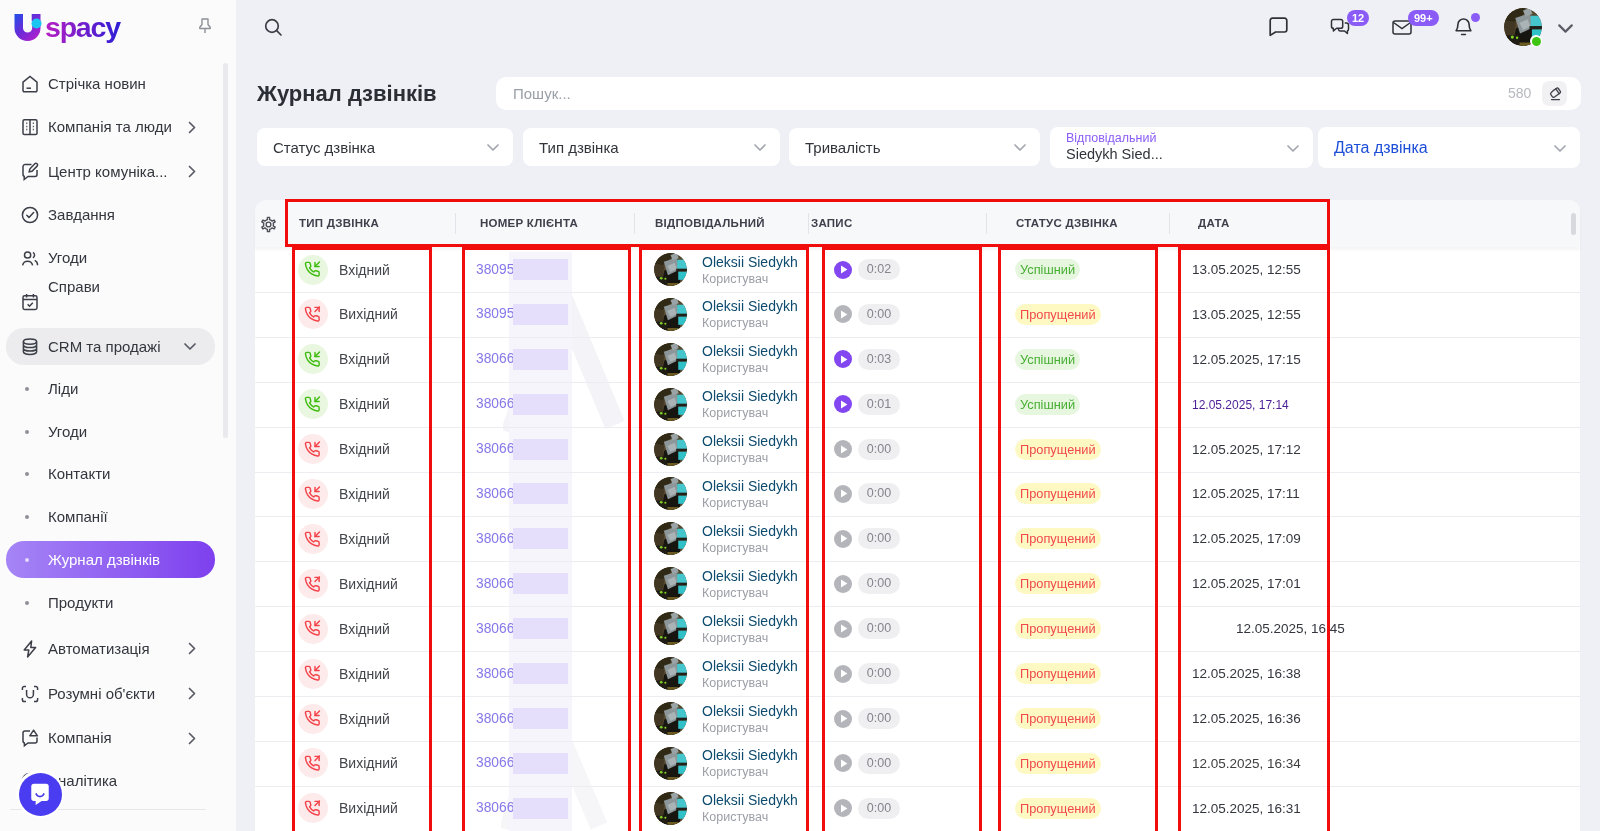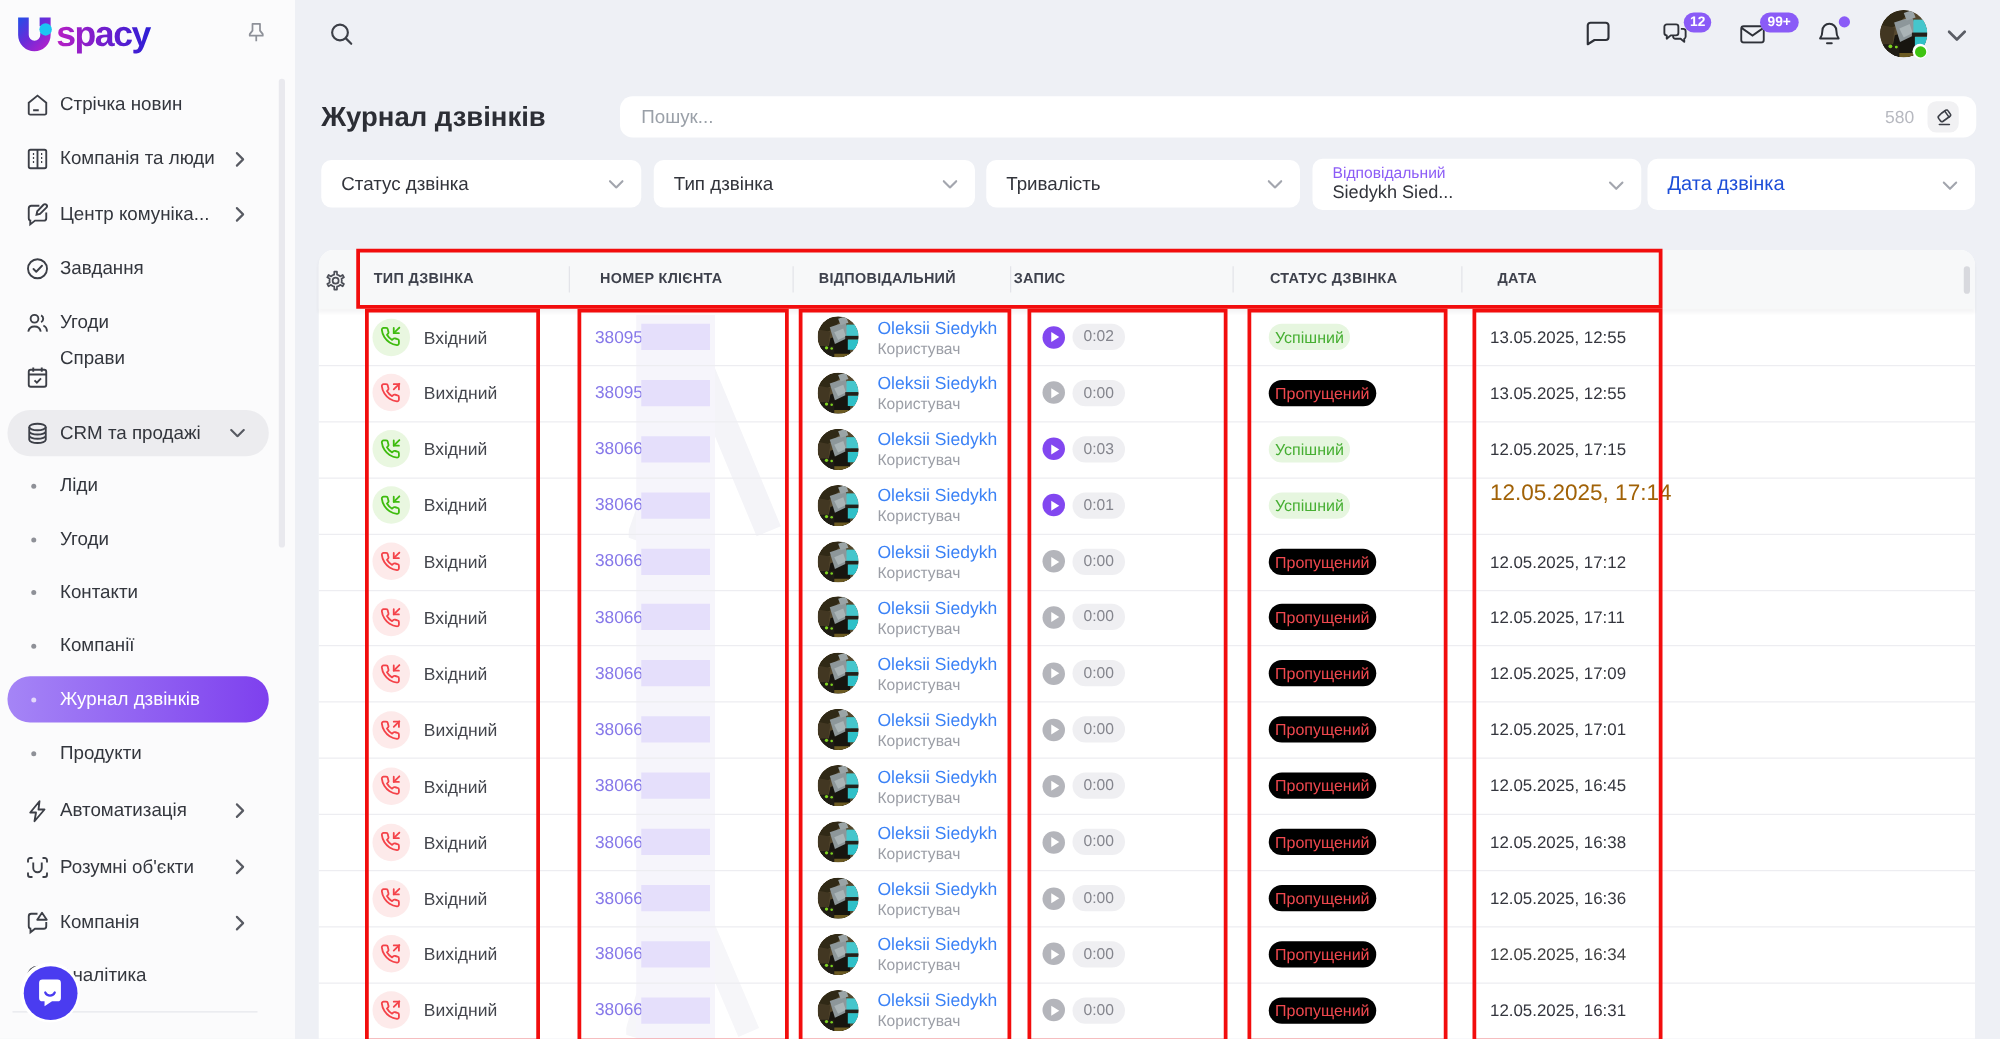--- a/index.html
+++ b/index.html
@@ -13,23 +13,23 @@
 .thead{position:absolute;left:0;top:0;width:100%;height:47px;background:#f7f8f9;border-radius:12px 12px 0 0;box-shadow:0 3px 3px rgba(30,30,40,.045)}
 .hlabel{position:absolute;top:0;height:47px;line-height:47px;font-size:11.5px;font-weight:bold;color:#3e414c;letter-spacing:.25px;white-space:nowrap}
 .hdiv{position:absolute;top:13px;height:21px;width:1px;background:#e3e4e9}
 .rowline{position:absolute;left:0;width:1325px;height:1px;background:#ededf1}
 .cell{position:absolute;white-space:nowrap}
 .pcirc{position:absolute;left:0;top:0;width:30px;height:30px;border-radius:50%;display:flex;align-items:center;justify-content:center}
 .play{width:18px;height:18px;border-radius:50%;display:inline-flex;align-items:center;justify-content:center;padding-left:1px}
 .durpill{display:inline-block;width:42px;height:21px;border-radius:11px;background:#efeff2;color:#84858d;font-size:12.5px;text-align:center;line-height:21px;margin-left:6px}
 .st{display:inline-block;height:21px;border-radius:11px;font-size:12.8px;line-height:21px;padding:0 5px}
 .st-ok{background:#e6f6df;color:#47af33}
-.st-miss{background:#000000;color:#f0484e}
+.st-miss{background:#fef9c3;color:#f0484e}
 .red{position:absolute;border:3.5px solid #f20d0d;z-index:60}
-.fname{font-size:14px;color:#3b82f6}
+.fname{font-size:14px;color:#0c4a6e}
 .frole{font-size:12.5px;color:#9b9ea6;margin-top:1px}
 </style></head><body>
 <div class="sidebar">
     <svg class="abs" style="left:12px;top:8px" width="180" height="40" viewBox="0 0 180 40">
 <defs>
 <linearGradient id="lgU" x1="0" y1="0" x2="1" y2="1">
 <stop offset="0" stop-color="#2050e8"></stop>
           <stop offset=".45" stop-color="#6a2bd9"></stop>
           <stop offset="1" stop-color="#c21ec9"></stop>
 </linearGradient>
@@ -436,21 +436,21 @@
     <div class="cell frole" style="left:447px;top:205.1px">Користувач</div>
     <div class="cell" style="left:579px;top:193.6px;display:flex;align-items:center">
       <span class="play" style="background:#8247f0">
         <svg width="8" height="9" viewBox="0 0 8 9">
           <path d="M1 .5 L7.4 4.5 L1 8.5 Z" fill="#fff"></path>
         </svg>
       </span>
       <span class="durpill">0:01</span>
     </div>
     <div class="cell" style="left:760px;top:193.6px"><span class="st st-ok">Успішний</span></div>
-    <div class="cell" style="left:937px;top:184px;font-size:18px;color:#a16207">12.05.2025, 17:14</div>
+    <div class="cell" style="left:937px;top:198px;font-size:12px;color:#4c1d95">12.05.2025, 17:14</div>
     <div class="rowline" style="top:271.5px"></div>
     <div class="cell" style="left:42.5px;top:234.0px">
       <span class="pcirc" style="background:#fdeaea">
         <svg width="16.5" height="16.5" viewBox="0 0 24 24" fill="none" stroke="#f4434a" stroke-width="2.1" stroke-linecap="round" stroke-linejoin="round">
           <path d="M22 16.92v3a2 2 0 0 1-2.18 2 19.79 19.79 0 0 1-8.63-3.07 19.5 19.5 0 0 1-6-6 19.79 19.79 0 0 1-3.07-8.67A2 2 0 0 1 4.11 2h3a2 2 0 0 1 2 1.72 12.84 12.84 0 0 0 .7 2.81 2 2 0 0 1-.45 2.11L8.09 9.91a16 16 0 0 0 6 6l1.27-1.27a2 2 0 0 1 2.11-.45 12.84 12.84 0 0 0 2.81.7A2 2 0 0 1 22 16.92z"></path>
           <polyline points="16 2 16 8 22 8"></polyline>
           <line x1="22.5" y1="1.5" x2="16" y2="8"></line>
         </svg>
       </span>
     </div>
@@ -676,21 +676,21 @@
     <div class="cell frole" style="left:447px;top:429.6px">Користувач</div>
     <div class="cell" style="left:579px;top:418.1px;display:flex;align-items:center">
       <span class="play" style="background:#b4b5bb">
         <svg width="8" height="9" viewBox="0 0 8 9">
           <path d="M1 .5 L7.4 4.5 L1 8.5 Z" fill="#fff"></path>
         </svg>
       </span>
       <span class="durpill">0:00</span>
     </div>
     <div class="cell" style="left:760px;top:418.1px"><span class="st st-miss">Пропущений</span></div>
-    <div class="cell" style="left:937px;top:421.1px;font-size:13.5px;color:#34363e">12.05.2025, 16:45</div>
+    <div class="cell" style="left:981px;top:421.1px;font-size:13.5px;color:#34363e">12.05.2025, 16:45</div>
     <div class="rowline" style="top:496.0px"></div>
     <div class="cell" style="left:42.5px;top:458.5px">
       <span class="pcirc" style="background:#fdeaea">
         <svg width="16.5" height="16.5" viewBox="0 0 24 24" fill="none" stroke="#f4434a" stroke-width="2.1" stroke-linecap="round" stroke-linejoin="round">
           <path d="M22 16.92v3a2 2 0 0 1-2.18 2 19.79 19.79 0 0 1-8.63-3.07 19.5 19.5 0 0 1-6-6 19.79 19.79 0 0 1-3.07-8.67A2 2 0 0 1 4.11 2h3a2 2 0 0 1 2 1.72 12.84 12.84 0 0 0 .7 2.81 2 2 0 0 1-.45 2.11L8.09 9.91a16 16 0 0 0 6 6l1.27-1.27a2 2 0 0 1 2.11-.45 12.84 12.84 0 0 0 2.81.7A2 2 0 0 1 22 16.92z"></path>
           <polyline points="16 2 16 8 22 8"></polyline>
           <line x1="22.5" y1="1.5" x2="16" y2="8"></line>
         </svg>
       </span>
     </div>

